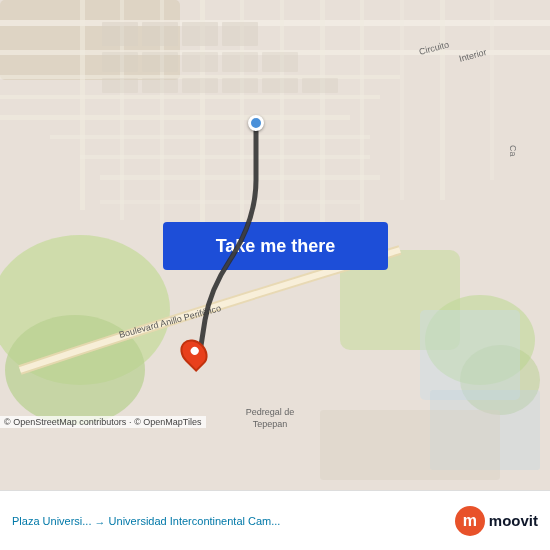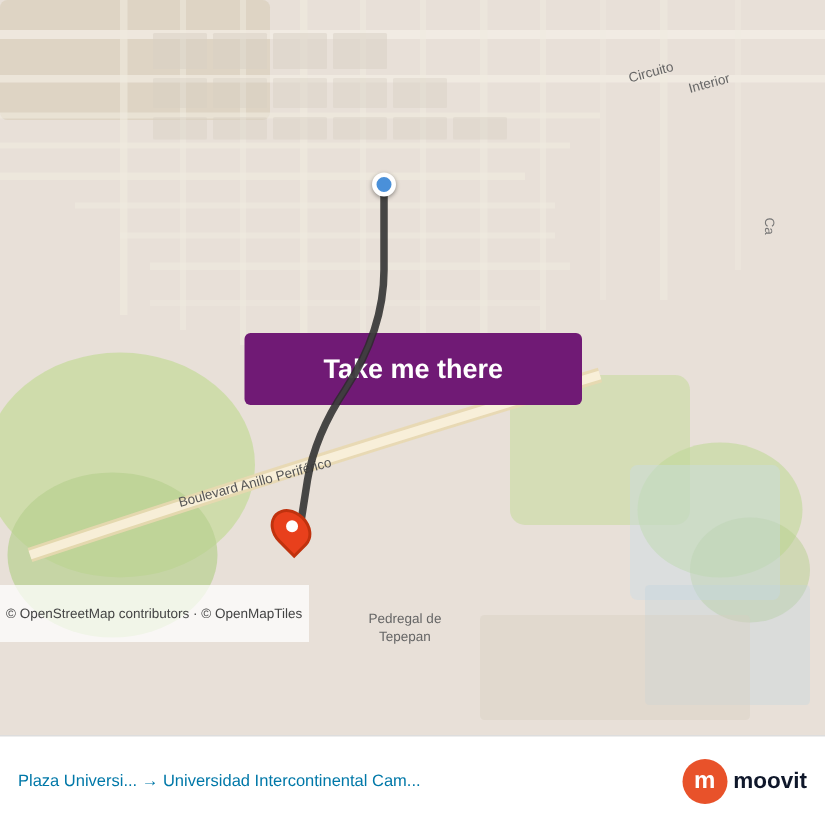--- a/index.html
+++ b/index.html
@@ -133,21 +133,21 @@
     }
 
     
     #attribution {
       position: absolute;
       bottom: 62px;
       left: 0;
       background: rgba(255,255,255,0.75);
       font-size: 9px;
       color: #444;
-      padding: 14px 4px;
+      padding: 1px 4px;
     }
 
     
     .moovit-circle {
       width: 30px;
       height: 30px;
       background: #e8522a;
       border-radius: 50%;
       display: flex;
       align-items: center;
@@ -237,21 +237,21 @@
 
   <div id="origin-dot">
   </div>
 
   <div id="dest-marker">
     <div class="pin">
       <div class="pin-dot"></div>
     </div>
   </div>
 
-  <button id="take-me-there-btn" style="background: #701a75;">Take me there</button>
+  <button id="take-me-there-btn" style="background: #1d4ed8;">Take me there</button>
 
   <div id="attribution">
     <span>© OpenStreetMap contributors · © OpenMapTiles</span>
   </div>
 </div>
 
 <div id="bottom-bar">
   <div class="bottom-text">
     <span>Plaza Universi...</span>
     <span> → </span>

